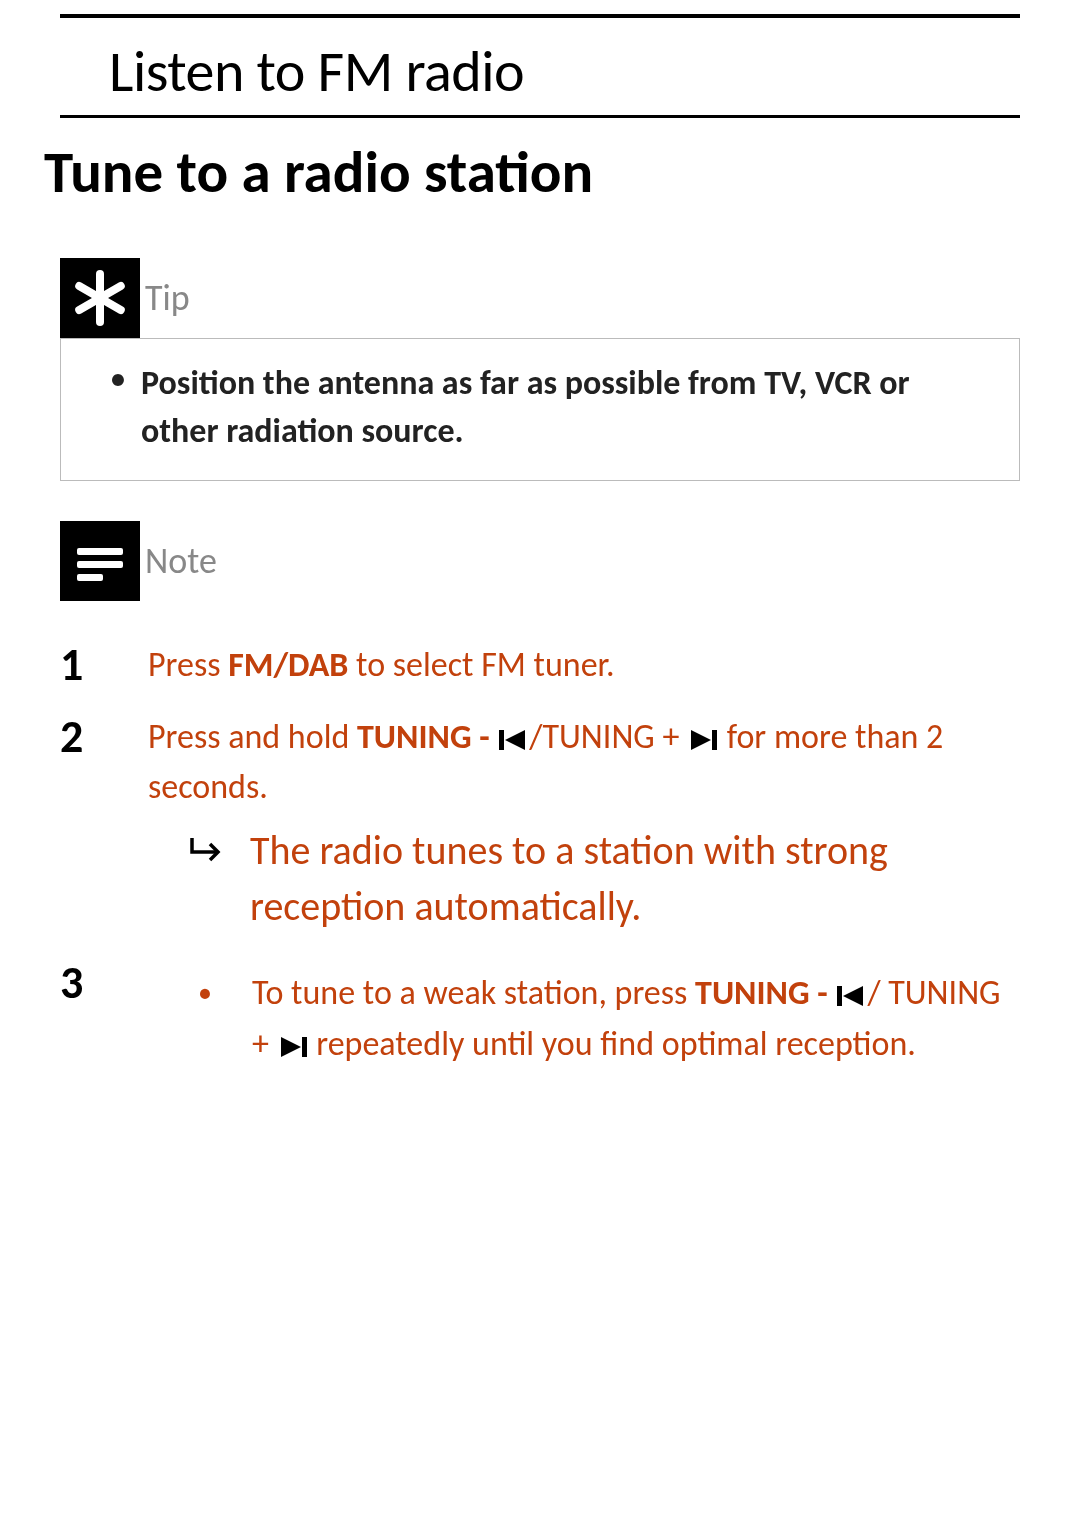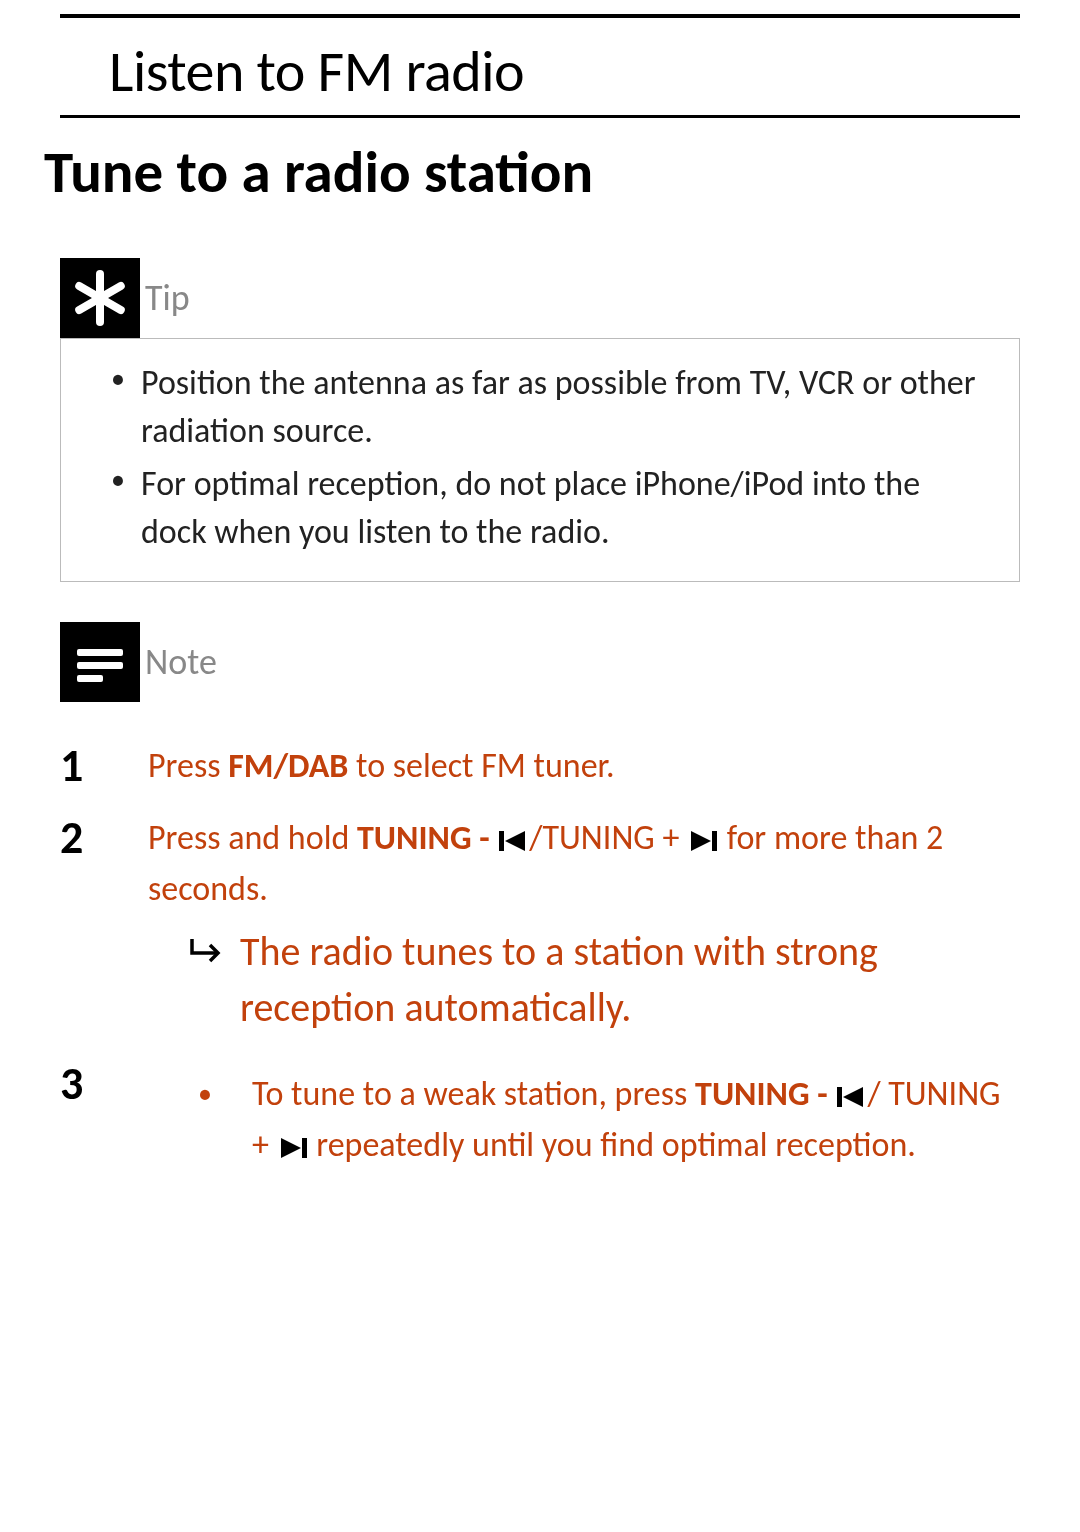--- a/index.html
+++ b/index.html
@@ -48,20 +48,21 @@
       justify-content: center;
     }
     .callout-label {
       font-size: 36px;
       color: #888;
       font-weight: 400;
     }
     .callout-box {
       border: 1.5px solid #bbb;
       padding: 20px 28px 20px 50px;
+      font-weight: bold;
     }
     .callout-box ul {
       list-style: none;
     }
     .callout-box li {
       font-size: 34px;
       line-height: 1.4;
       color: #222;
       position: relative;
       padding-left: 30px;
@@ -93,21 +94,21 @@
       flex: 1;
       font-size: 34px;
       line-height: 1.4;
       color: #c2410c;
     }
     .step-body .bold {
       font-weight: 700;
     }
     .result {
       display: flex;
-      gap: 18px;
+      gap: 28px;
       margin-top: 12px;
       padding-left: 40px;
     }
     .result-arrow {
       font-size: 38px;
       padding-top: 4px;
     }
     .result-text {
       font-size: 40px;
       line-height: 1.4;
@@ -149,21 +150,20 @@
           <rect x="26" y="2" width="8" height="56" rx="4" transform="rotate(60 30 30)"></rect>
           <rect x="26" y="2" width="8" height="56" rx="4" transform="rotate(120 30 30)"></rect>
         </g>
       </svg>
     </div>
     <div class="callout-label">Tip</div>
   </div>
   <div class="callout-box">
     <ul>
       <li>Position the antenna as far as possible from TV, VCR or other radiation source.</li>
-      <li>For optimal reception, do not place iPhone/iPod into the dock when you listen to the radio.</li>
     </ul>
   </div>
 </div>
 
 <div class="callout">
   <div class="callout-header">
     <div class="callout-icon">
       <svg width="58" height="58" viewBox="0 0 58 58">
         <g fill="#fff">
           <rect x="6" y="16" width="46" height="7" rx="2"></rect>

